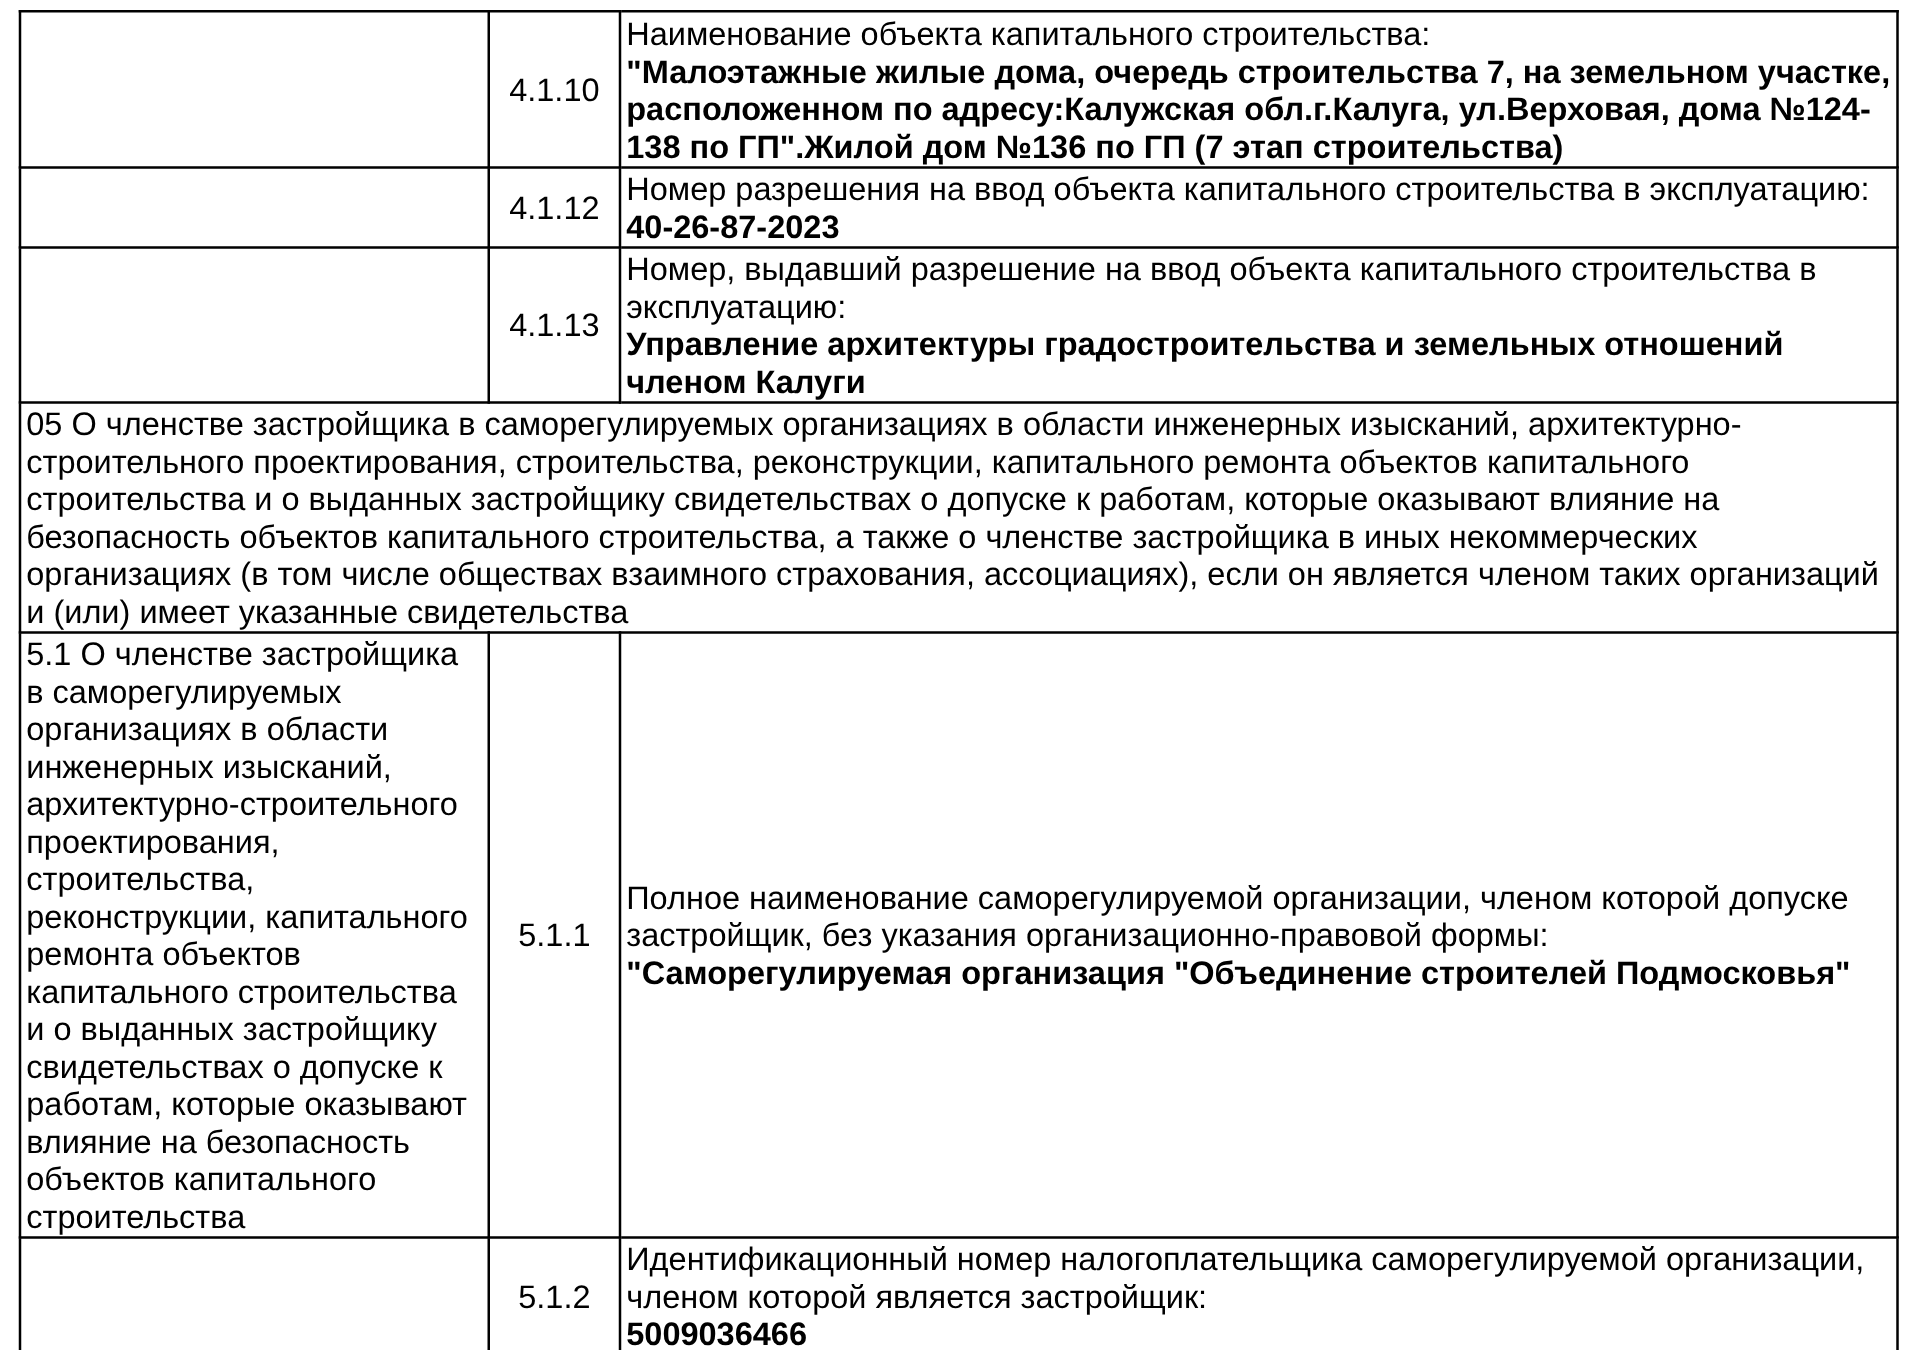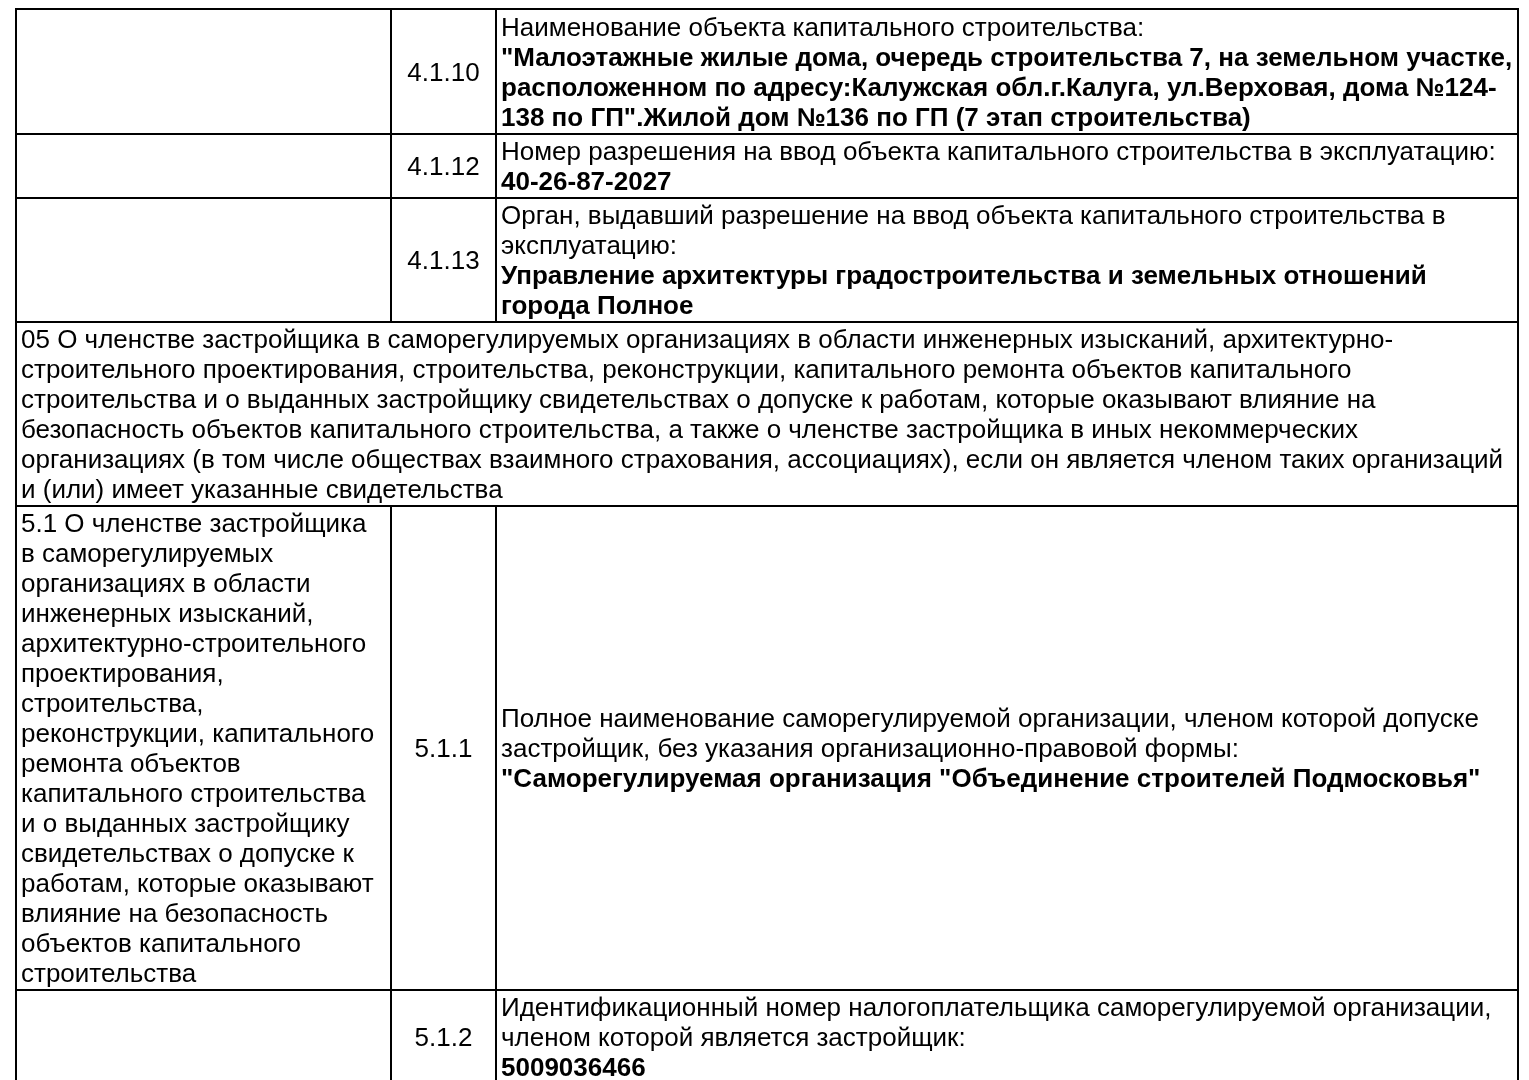--- a/index.html
+++ b/index.html
@@ -75,29 +75,29 @@
         <td class="c-content">
           <div class="q">Наименование объекта капитального строительства:</div>
           <div class="a">"Малоэтажные жилые дома, очередь строительства 7, на земельном участке, расположенном по адресу:Калужская обл.г.Калуга, ул.Верховая, дома №124-138 по ГП".Жилой дом №136 по ГП (7 этап строительства)</div>
         </td>
       </tr>
       <tr class="row-h3">
         <td class="c-label"></td>
         <td class="c-num">4.1.12</td>
         <td class="c-content">
           <div class="q">Номер разрешения на ввод объекта капитального строительства в эксплуатацию:</div>
-          <div class="a">40-26-87-2027</div>
+          <div class="a">40-26-87-2023</div>
         </td>
       </tr>
       <tr class="row-h4">
         <td class="c-label"></td>
         <td class="c-num">4.1.13</td>
         <td class="c-content">
-          <div class="q">Орган, выдавший разрешение на ввод объекта капитального строительства в эксплуатацию:</div>
-          <div class="a">Управление архитектуры градостроительства и земельных отношений города Полное</div>
+          <div class="q">Номер, выдавший разрешение на ввод объекта капитального строительства в эксплуатацию:</div>
+          <div class="a">Управление архитектуры градостроительства и земельных отношений членом Калуги</div>
         </td>
       </tr>
       <tr class="row-sec">
         <td class="c-section" colspan="3">05 О членстве застройщика в саморегулируемых организациях в области инженерных изысканий, архитектурно-строительного проектирования, строительства, реконструкции, капитального ремонта объектов капитального строительства и о выданных застройщику свидетельствах о допуске к работам, которые оказывают влияние на безопасность объектов капитального строительства, а также о членстве застройщика в иных некоммерческих организациях (в том числе обществах взаимного страхования, ассоциациях), если он является членом таких организаций и (или) имеет указанные свидетельства</td>
       </tr>
       <tr class="row-51">
         <td class="c-label">5.1 О членстве застройщика в саморегулируемых организациях в области инженерных изысканий, архитектурно-строительного проектирования, строительства, реконструкции, капитального ремонта объектов капитального строительства и о выданных застройщику свидетельствах о допуске к работам, которые оказывают влияние на безопасность объектов капитального строительства</td>
         <td class="c-num">5.1.1</td>
         <td class="c-content">
           <div class="q">Полное наименование саморегулируемой организации, членом которой допуске застройщик, без указания организационно-правовой формы:</div>

